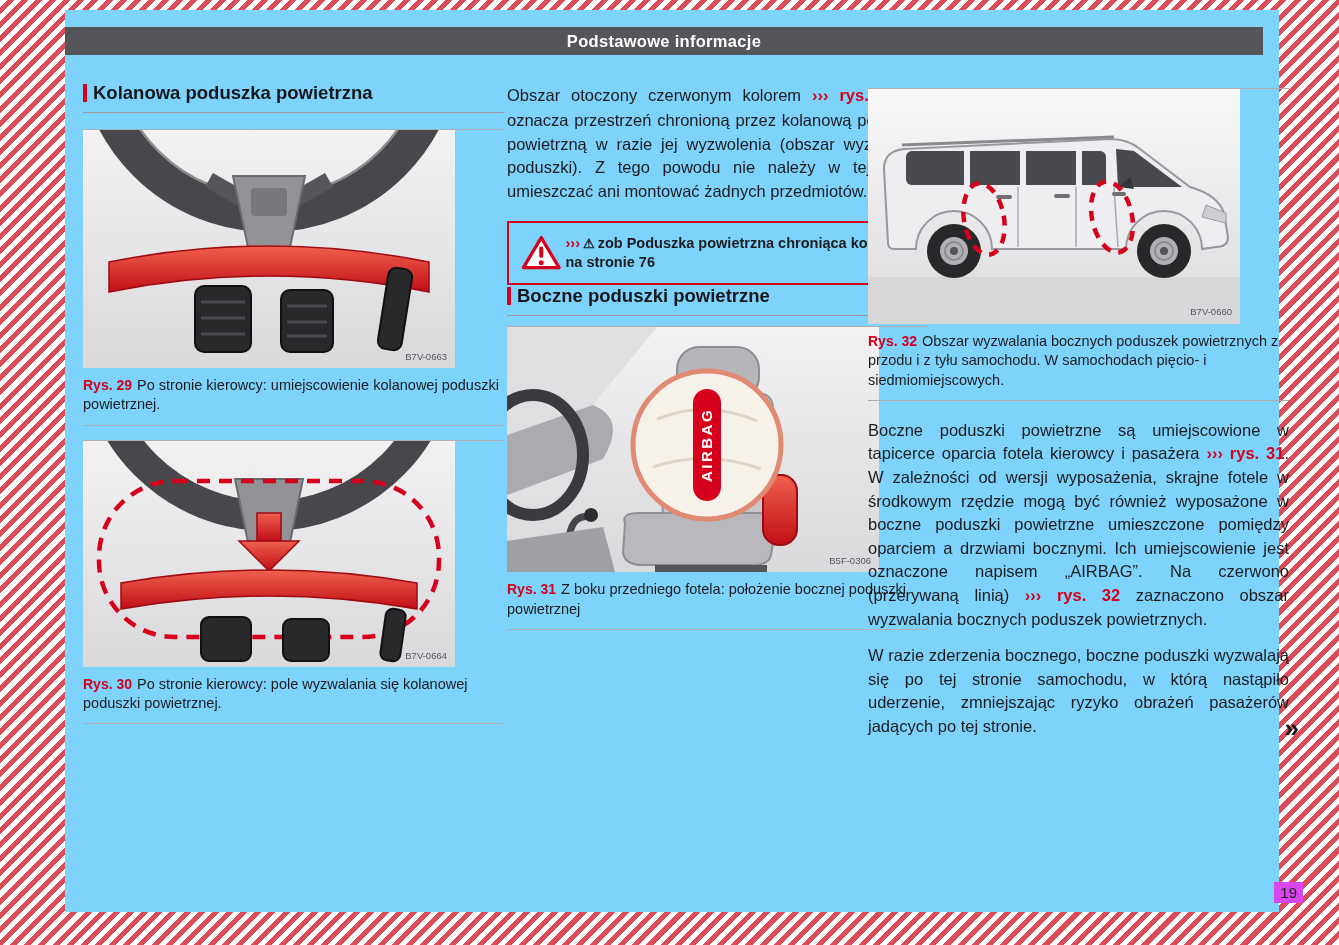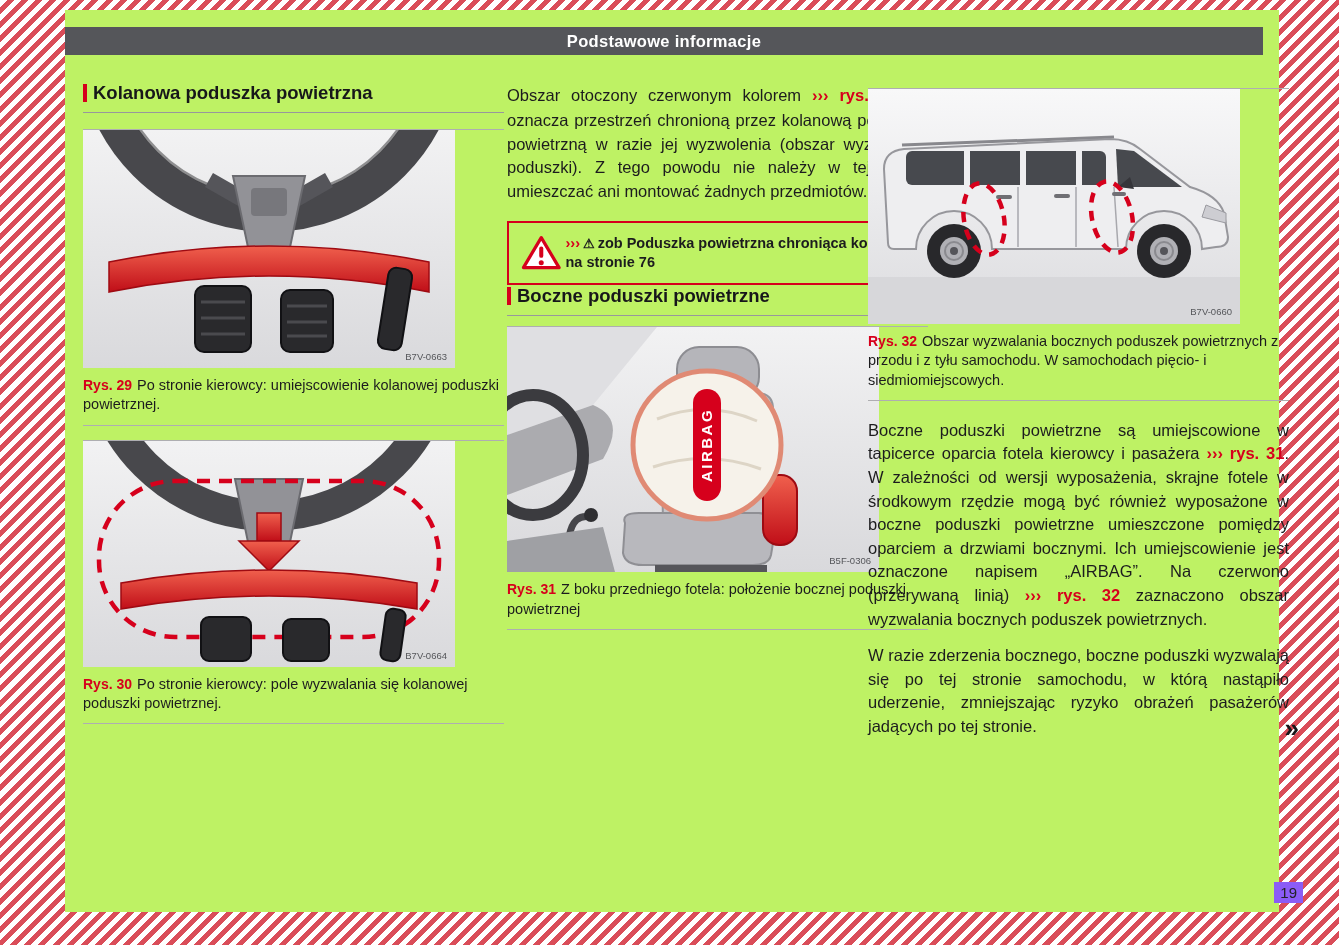--- a/index.html
+++ b/index.html
@@ -3,21 +3,21 @@
 <meta charset="utf-8">
 <style>
   html,body{margin:0;padding:0;}
   body{
     width:1339px;height:945px;position:relative;overflow:hidden;
     font-family:"Liberation Sans", sans-serif;
     background:repeating-linear-gradient(135deg,#ffffff 0 5px,#da4d59 5px 10px);
   }
   .content{
     position:absolute;left:65px;top:10px;right:60px;bottom:33px;
-    background:#bef264;
+    background:#7dd3fc;
   }
   .header-bar{
     position:absolute;top:17px;left:0;right:16px;height:28px;
     background:#55565a;color:#ffffff;
     display:flex;align-items:center;justify-content:center;
     font-weight:bold;font-size:16.5px;letter-spacing:.3px;
   }
   .col{position:absolute;top:72px;width:421px;}
   .col-left{left:18px;}
   .col-mid{left:418px;padding-left:24px;}
@@ -54,21 +54,21 @@
   .mt-para{margin-top:18px;}
   .heading-space{margin-top:44px;}
   .fig-under-heading{margin-top:10px;}
   .para-gap{margin-top:13px;}
 
   .continuation{
     float:right;font-size:26px;font-weight:bold;color:#17171a;
     line-height:1;margin:-24px -10px 0 0;
   }
   .page-number{
-    position:absolute;right:36px;bottom:42px;background:#8b5cf6;
+    position:absolute;right:36px;bottom:42px;background:#d946ef;
     padding:2px 6px;font-size:15px;color:#232326;
   }
   svg text{font-family:"Liberation Sans", sans-serif;}
 </style>
 </head>
 <body>
 
 <svg width="0" height="0" style="position:absolute" aria-hidden="true">
   <defs>
     <linearGradient id="figbg" x1="0" y1="0" x2="0" y2="1">

